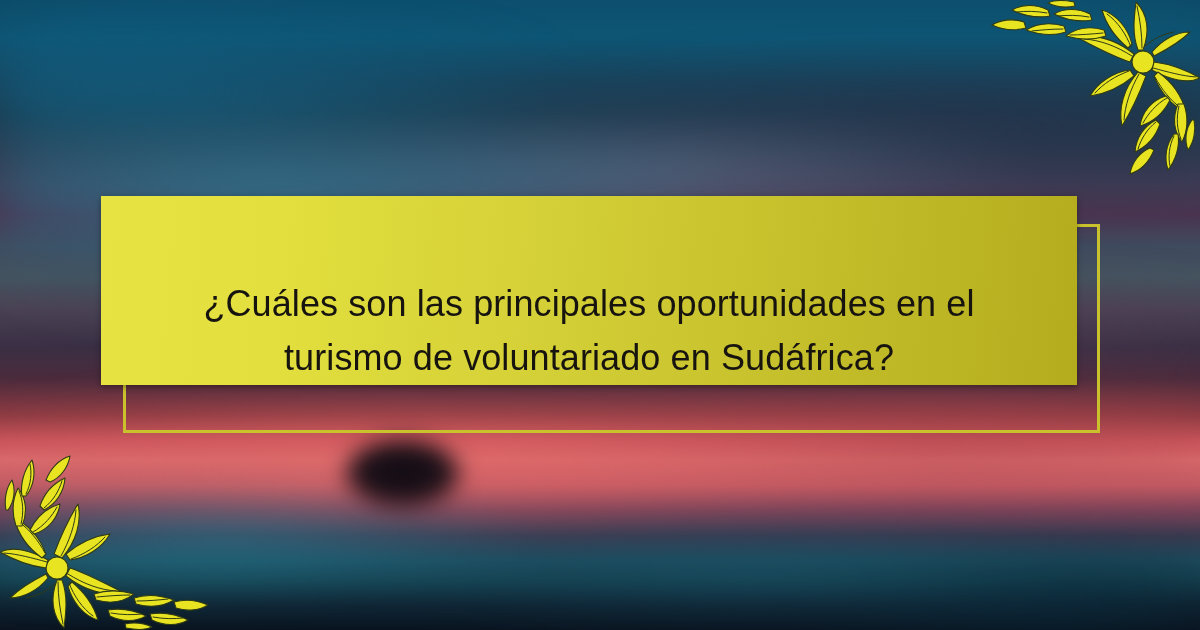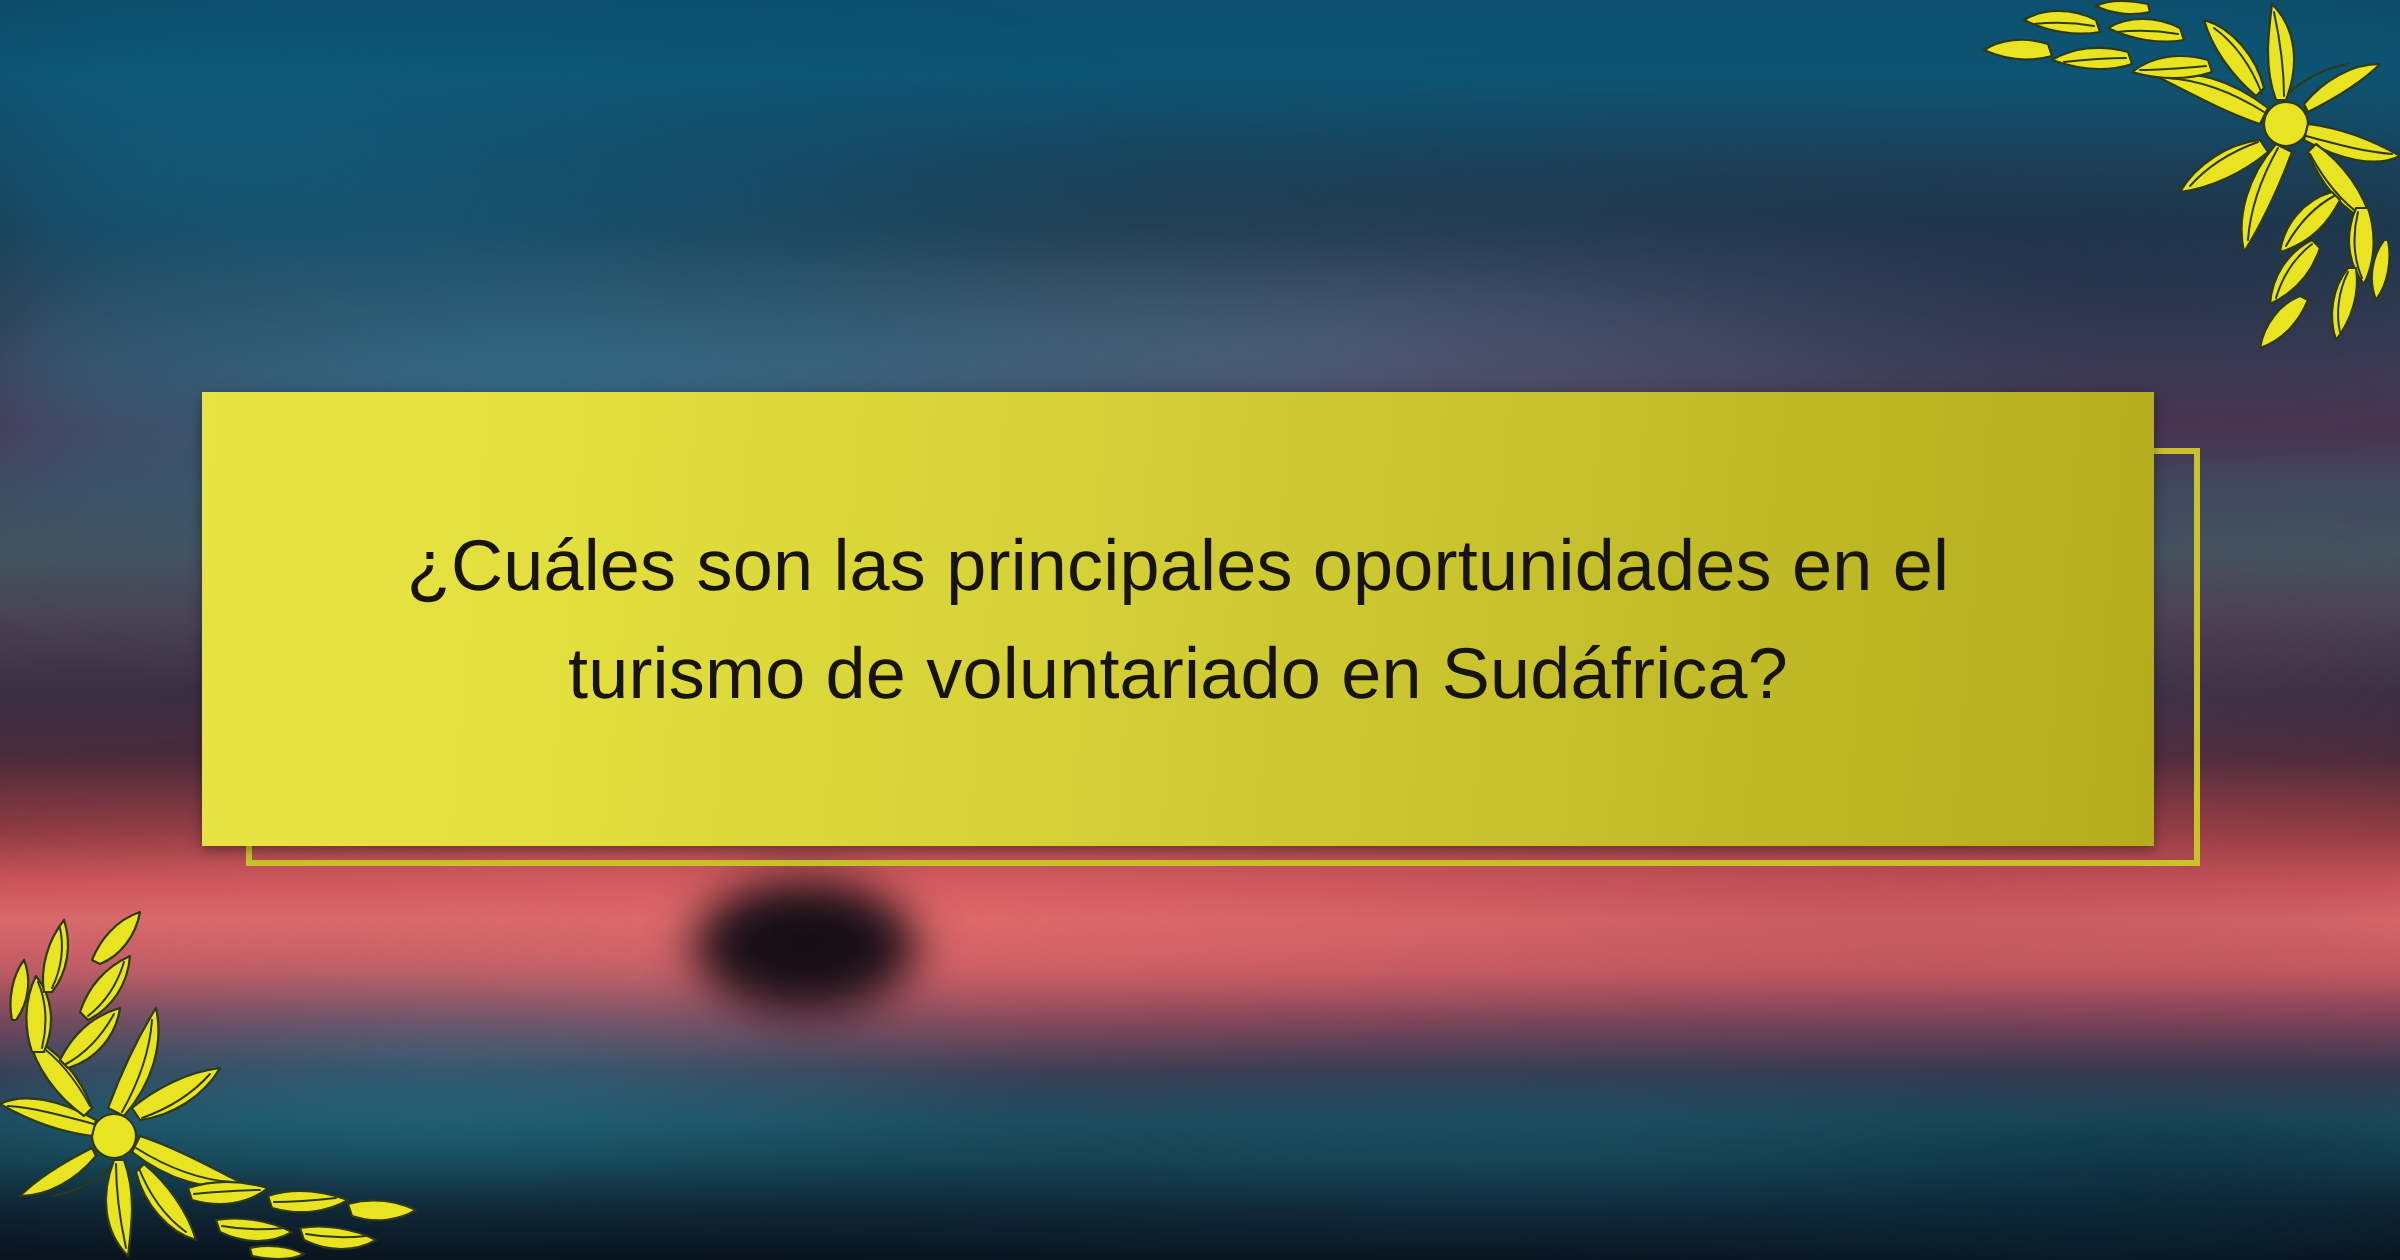--- a/index.html
+++ b/index.html
@@ -99,25 +99,25 @@
     border: 3px solid #c9c22c;
     box-sizing: border-box;
   }
 
   
   .card {
     position: absolute;
     left: 101px;
     top: 196px;
     width: 976px;
-    height: 227px;
+    height: 189px;
     background: linear-gradient(95deg, #e6e342 0%, #e2df3e 18%, #d6d238 42%, #c6c02c 70%, #b4ac1d 100%);
     box-shadow: 0 2px 6px rgba(0,0,0,0.35);
     display: flex;
-    align-items: center;
+    align-items: flex-end;
     justify-content: center;
     box-sizing: border-box;
     padding: 0 28px;
   }
   .card-title {
     margin: 0;
     font-size: 36px;
     font-weight: 400;
     line-height: 54px;
     color: #171410;

